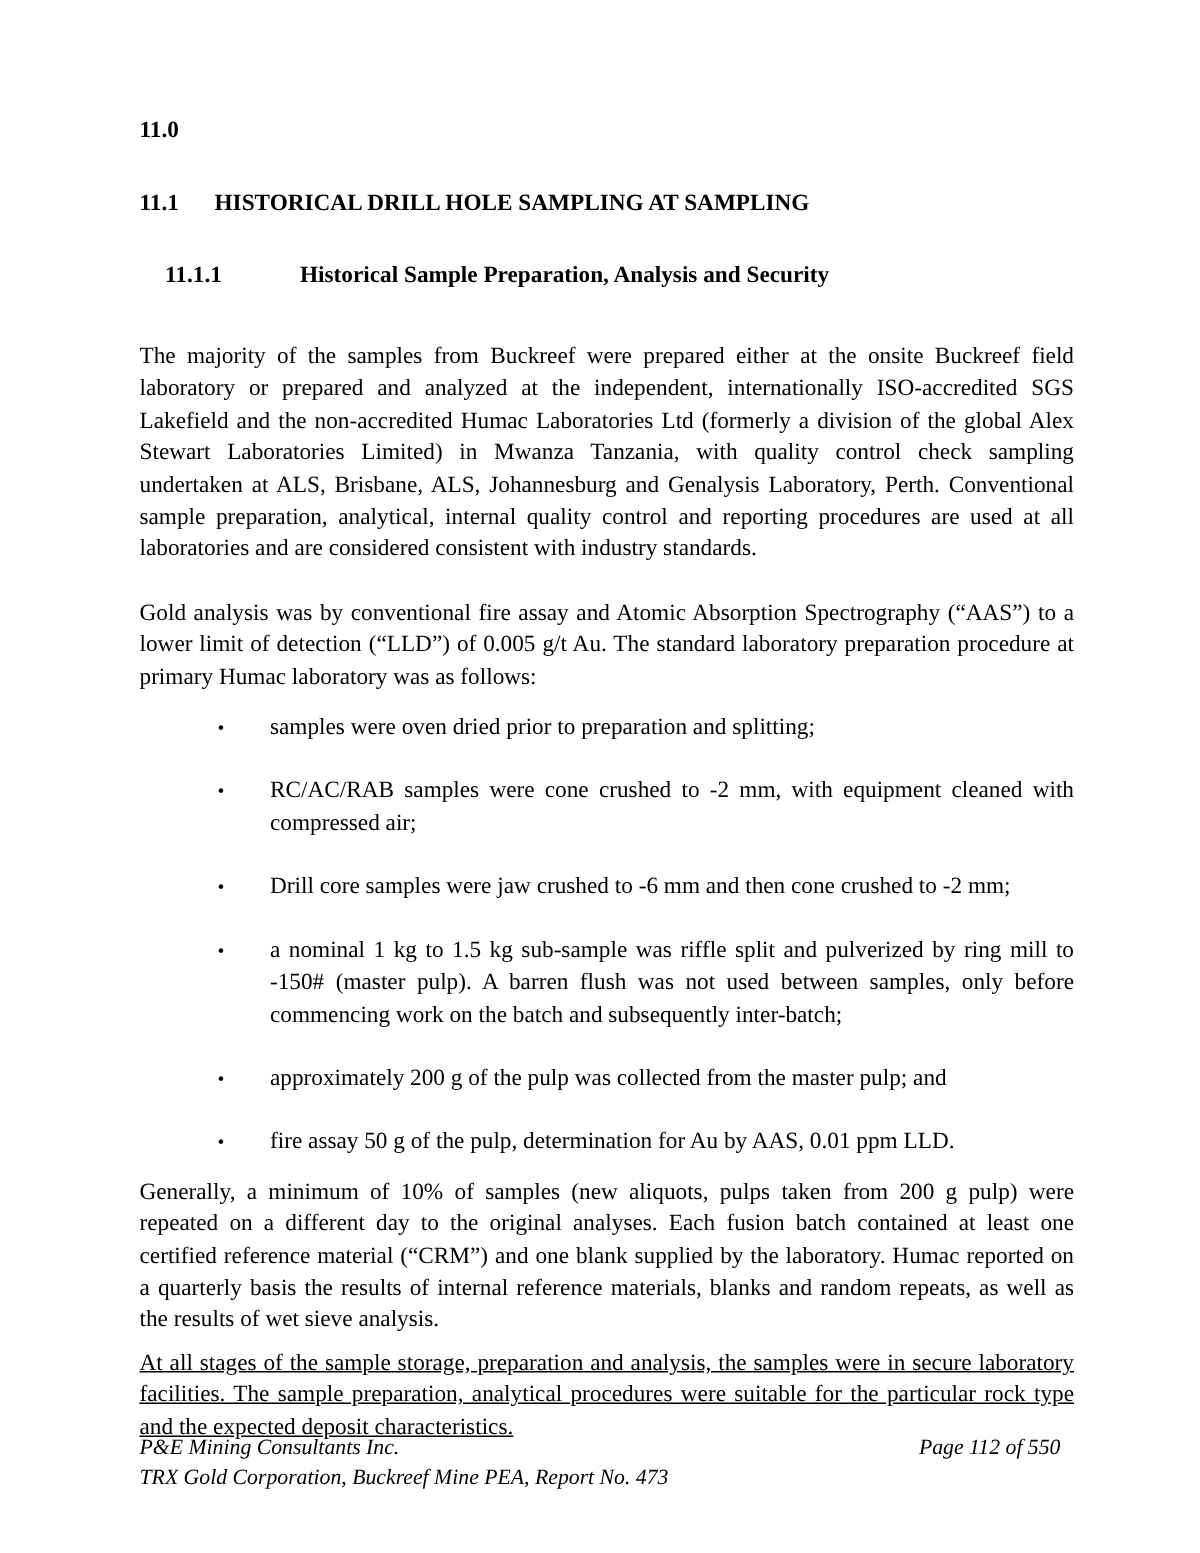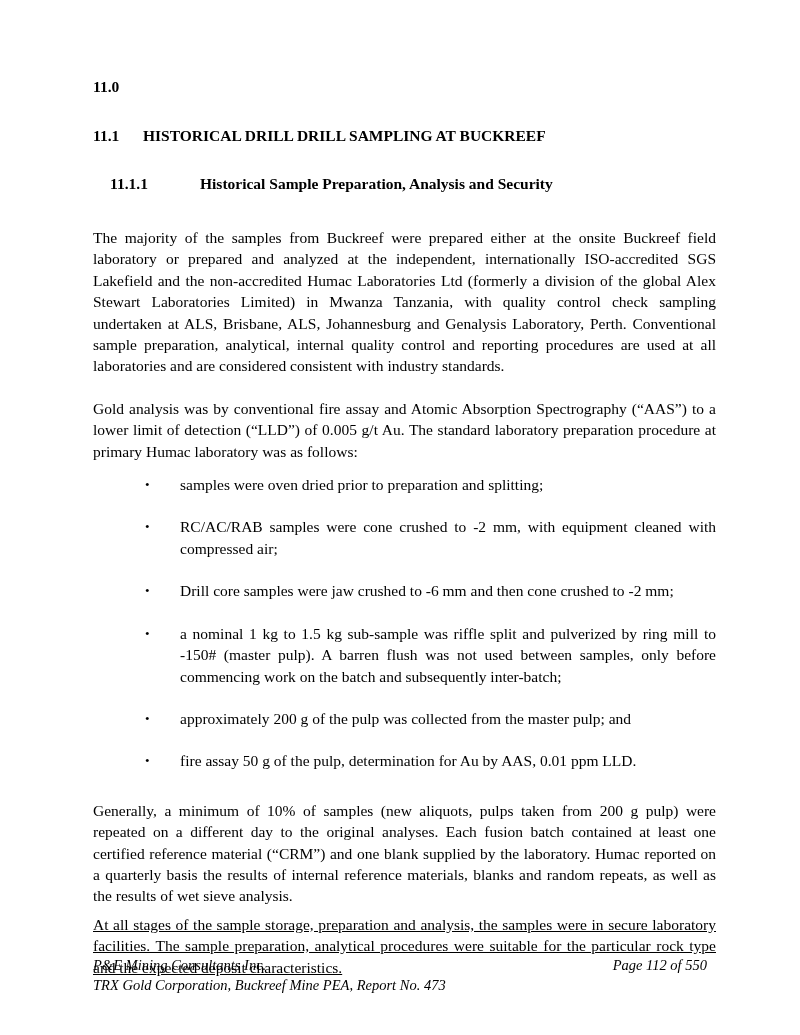--- a/index.html
+++ b/index.html
@@ -33,21 +33,21 @@
   .h2 { margin-top: 27px; }
   .h3 { margin-top: 26px; margin-left: 17px; }
   .para {
     font-size: 15.5px;
     line-height: 21.4px;
     text-align: justify;
     margin: 0;
   }
   .p1 { margin-top: 32px; }
   .p2 { margin-top: 21px; }
-  .p3 { margin-top: 28px; }
+  .p3 { margin-top: 12px; }
   .p4 { margin-top: 7px; text-decoration: underline; }
   .bullet-list {
     list-style: none;
     margin: 12px 0 0 0;
     padding: 0 0 0 52px;
   }
   .bullet-item {
     display: flex;
     font-size: 15.5px;
     line-height: 21.4px;
@@ -83,21 +83,21 @@
 <body>
 
 <div class="page">
 
   <div class="heading h1">
     <span class="h-num">11.0</span>
   </div>
 
   <div class="heading h2">
     <span class="h-num">11.1</span>
-    <span class="h-text">HISTORICAL DRILL DRILL SAMPLING AT BUCKREEF</span>
+    <span class="h-text">HISTORICAL DRILL HOLE SAMPLING AT SAMPLING</span>
   </div>
 
   <div class="heading h3">
     <span class="h-num">11.1.1</span>
     <span class="h-text">Historical Sample Preparation, Analysis and Security</span>
   </div>
 
   <p class="para p1">The majority of the samples from Buckreef were prepared either at the onsite Buckreef field laboratory or prepared and analyzed at the independent, internationally ISO-accredited SGS Lakefield and the non-accredited Humac Laboratories Ltd (formerly a division of the global Alex Stewart Laboratories Limited) in Mwanza Tanzania, with quality control check sampling undertaken at ALS, Brisbane, ALS, Johannesburg and Genalysis Laboratory, Perth. Conventional sample preparation, analytical, internal quality control and reporting procedures are used at all laboratories and are considered consistent with industry standards.</p>
 
   <p class="para p2">Gold analysis was by conventional fire assay and Atomic Absorption Spectrography (“AAS”) to a lower limit of detection (“LLD”) of 0.005 g/t Au. The standard laboratory preparation procedure at primary Humac laboratory was as follows:</p>

